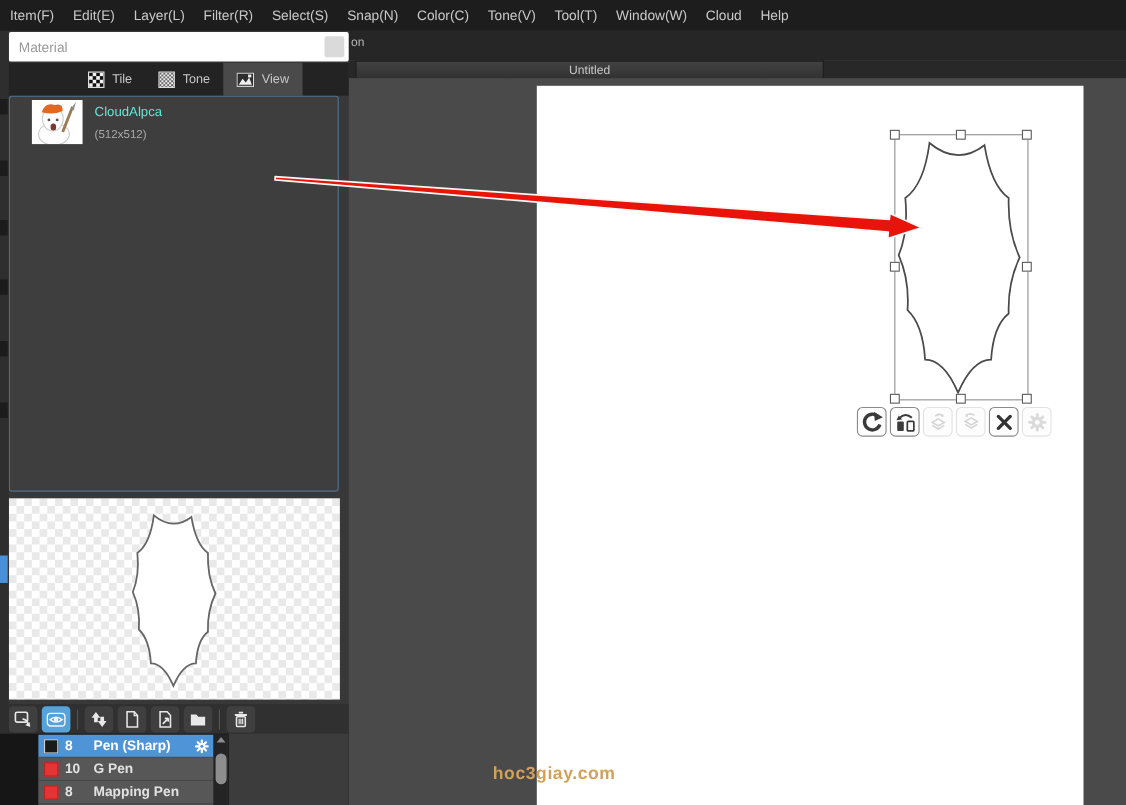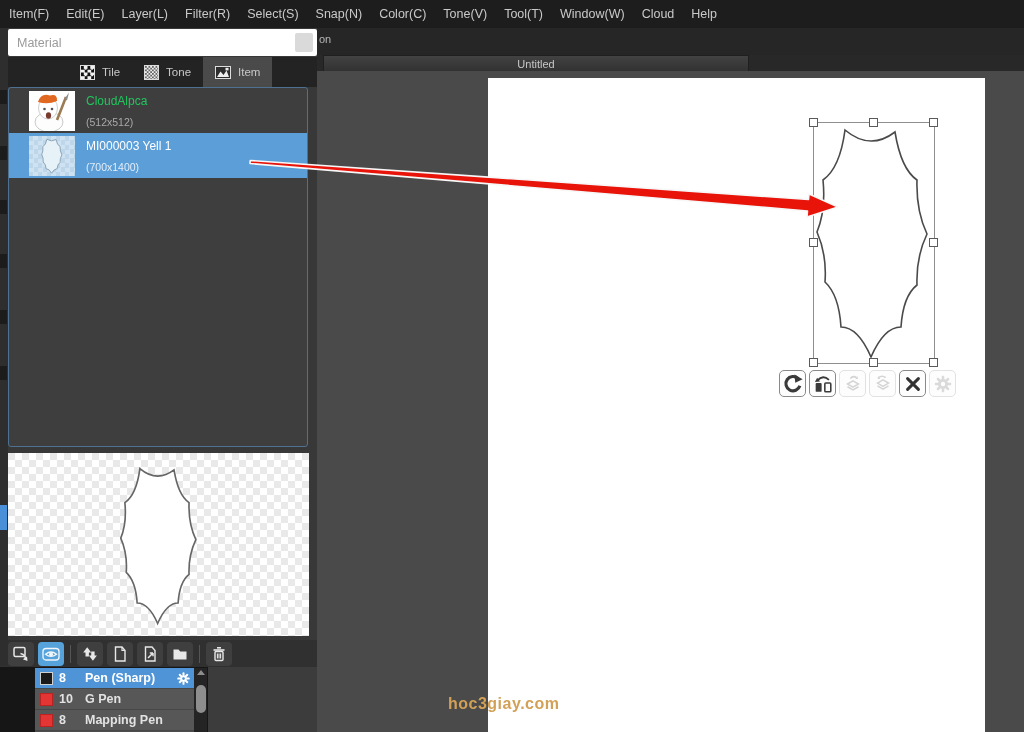--- a/index.html
+++ b/index.html
@@ -56,21 +56,21 @@
        background:repeating-conic-gradient(#eee 0 25%, #666 0 50%) 0 0/3.5px 3.5px;}
 
   #mat-list{left:8px;top:59px;width:300px;height:360px;background:#3e3e3e;border:1px solid #4e7191;
             border-radius:3px;box-sizing:border-box;overflow:hidden;}
   .mat-row{position:relative;height:45px;display:flex;align-items:center;}
   .mat-row.selected{background:#5b9ed8;}
   .mat-thumb{width:46px;height:40px;margin-left:20px;background:#fff;flex:none;overflow:hidden;}
   .mat-thumb.checker-blue{background:repeating-conic-gradient(#cfe2f1 0 25%, #bdd6ea 0 50%) 0 0/9px 9px;
                           display:flex;align-items:center;justify-content:center;}
   .mat-meta{margin-left:11px;}
-  .mat-name{font-size:12px;color:#22c55e;}
+  .mat-name{font-size:12px;color:#5eead4;}
   .mat-size{font-size:10.5px;color:#a9a9a9;margin-top:8px;}
   .selected .mat-name{color:#fff;}
   .selected .mat-size{color:#e3eefa;}
 
   #preview{left:8px;top:425px;width:301px;height:183px;
            background:repeating-conic-gradient(#fff 0 25%, #e9e9e9 0 50%) 0 0/14px 14px;
            display:flex;align-items:center;justify-content:center;}
 
   #mat-toolbar{left:0;top:612px;width:317px;height:27px;background:#303030;display:flex;
                align-items:center;gap:4px;padding-left:8px;box-sizing:border-box;}
@@ -207,21 +207,21 @@
       <div class="mat-tab">
         <span class="tone-glyph"></span>
         <span>Tone</span>
       </div>
       <div class="mat-tab active">
         <svg width="16" height="13" viewBox="0 0 16 13">
           <rect x="0.5" y="0.5" width="15" height="12" fill="#2e2e2e" stroke="#ddd"></rect>
           <path d="M2 11 L5.5 5.5 L8.5 9 L11.5 4.5 L14 11 Z" fill="#eee"></path>
           <rect x="10.5" y="1.8" width="3" height="2.6" fill="#eee"></rect>
         </svg>
-        <span>Item</span>
+        <span>View</span>
       </div>
     </div>
 
     <div id="mat-list" class="abs">
       <div class="mat-row">
         <div class="mat-thumb">
           <svg width="46" height="40" viewBox="0 0 46 40">
             <rect width="46" height="40" fill="#fff"></rect>
             <ellipse cx="20" cy="31" rx="14" ry="10" fill="#fdfdfd" stroke="#c9c9c9"></ellipse>
             <ellipse cx="19" cy="17" rx="9.5" ry="11" fill="#fff" stroke="#cfcfcf"></ellipse>
@@ -231,31 +231,20 @@
             <ellipse cx="19.5" cy="24.5" rx="2.6" ry="3.2" fill="#7a3b2e"></ellipse>
             <line x1="28" y1="29" x2="37" y2="6" stroke="#9a7b52" stroke-width="2.6"></line>
             <path d="M35.5 8 L40 1.5 L38 9.5 Z" fill="#8a8a8a"></path>
           </svg>
         </div>
         <div class="mat-meta">
           <div class="mat-name">CloudAlpca</div>
           <div class="mat-size">(512x512)</div>
         </div>
       </div>
-      <div class="mat-row selected">
-        <div class="mat-thumb checker-blue">
-          <svg width="22" height="36" viewBox="0 0 120 240" preserveAspectRatio="none">
-            <path d="M32,8 Q57,29 82,10 Q88,47 104,58 Q103,89 114,112 Q103,135 104,163 Q90,174 88,205 Q71,205 58,235 Q45,205 28,205 Q26,173 12,160 Q14,133 4,110 Q13,88 10,58 Q27,46 32,8 Z" fill="#e7f1f8" stroke="#7e98ac" stroke-width="5"></path>
-          </svg>
-        </div>
-        <div class="mat-meta">
-          <div class="mat-name">MI000003 Yell 1</div>
-          <div class="mat-size">(700x1400)</div>
-        </div>
-      </div>
     </div>
 
     <div id="preview" class="abs">
       <svg width="86" height="172" viewBox="-3 -3 126 246">
         <path d="M32,8 Q57,29 82,10 Q88,47 104,58 Q103,89 114,112 Q103,135 104,163 Q90,174 88,205 Q71,205 58,235 Q45,205 28,205 Q26,173 12,160 Q14,133 4,110 Q13,88 10,58 Q27,46 32,8 Z" fill="#ffffff" stroke="#666" stroke-width="2.4"></path>
       </svg>
     </div>
 
     <div id="mat-toolbar" class="abs">
       <div class="mbtn">

